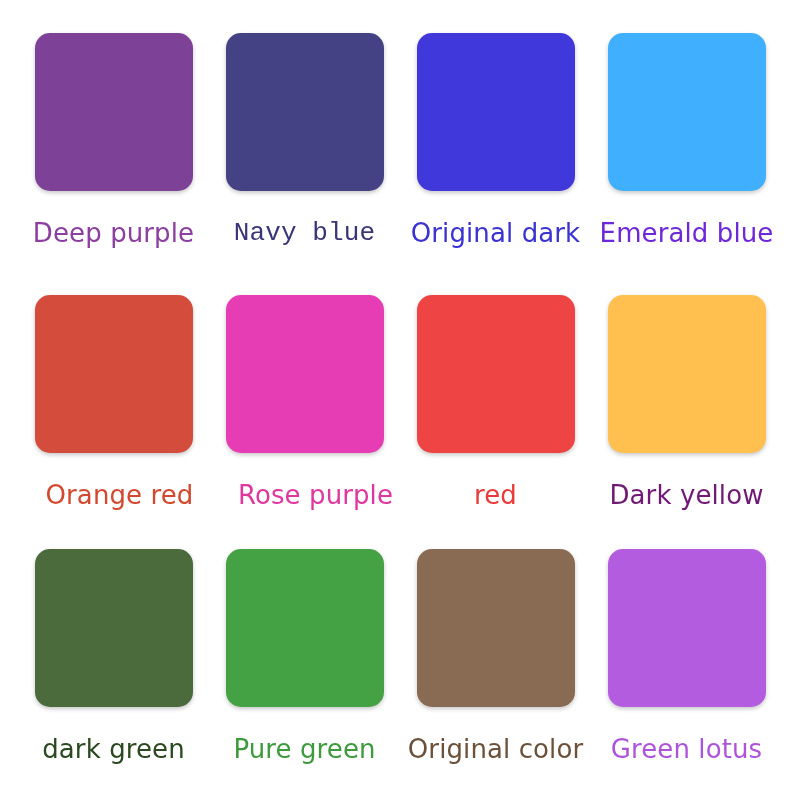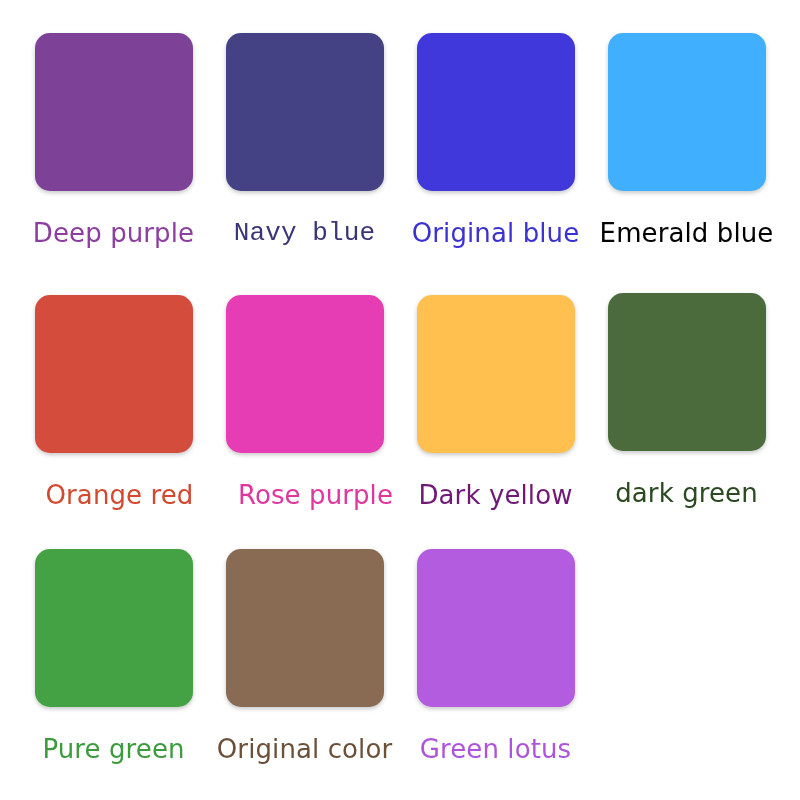--- a/index.html
+++ b/index.html
@@ -66,38 +66,42 @@
     <div class="swatch-label" style="color: rgb(140, 63, 160);">Deep purple</div>
   </div>
 
   <div class="swatch-cell row-1">
     <div class="swatch-chip" style="background-color: rgb(68, 65, 133);"></div>
     <div class="swatch-label" style="color: rgb(58, 53, 119); font-family: Liberation Mono, monospace;">Navy blue</div>
   </div>
 
   <div class="swatch-cell row-1">
     <div class="swatch-chip" style="background-color: rgb(64, 56, 219);"></div>
-    <div class="swatch-label" style="color: rgb(58, 50, 210);">Original blue</div>
+    <div class="swatch-label" style="color: rgb(58, 50, 210);">Original dark</div>
   </div>
 
   <div class="swatch-cell row-1">
     <div class="swatch-chip" style="background-color: rgb(64, 175, 253);"></div>
-    <div class="swatch-label" style="color: #000000;">Emerald blue</div>
+    <div class="swatch-label" style="color: #6d28d9;">Emerald blue</div>
   </div>
 
   <div class="swatch-cell row-2">
     <div class="swatch-chip" style="background-color: rgb(212, 76, 60);"></div>
     <div class="swatch-label" style="color: rgb(210, 73, 47); margin-left: 12px;">Orange red</div>
   </div>
 
   <div class="swatch-cell row-2">
     <div class="swatch-chip" style="background-color: rgb(230, 61, 181);"></div>
     <div class="swatch-label" style="color: rgb(224, 55, 159); margin-left: 22px;">Rose purple</div>
   </div>
 
+  <div class="swatch-cell row-2">
+    <div class="swatch-chip" style="background-color: rgb(238, 68, 68);"></div>
+    <div class="swatch-label" style="color: rgb(233, 59, 59);">red</div>
+  </div>
 
   <div class="swatch-cell row-2">
     <div class="swatch-chip" style="background-color: rgb(255, 192, 79);"></div>
     <div class="swatch-label" style="color: #701a75;">Dark yellow</div>
   </div>
 
   <div class="swatch-cell row-3">
     <div class="swatch-chip" style="background-color: rgb(75, 107, 60);"></div>
     <div class="swatch-label" style="color: rgb(44, 74, 34);">dark green</div>
   </div>

